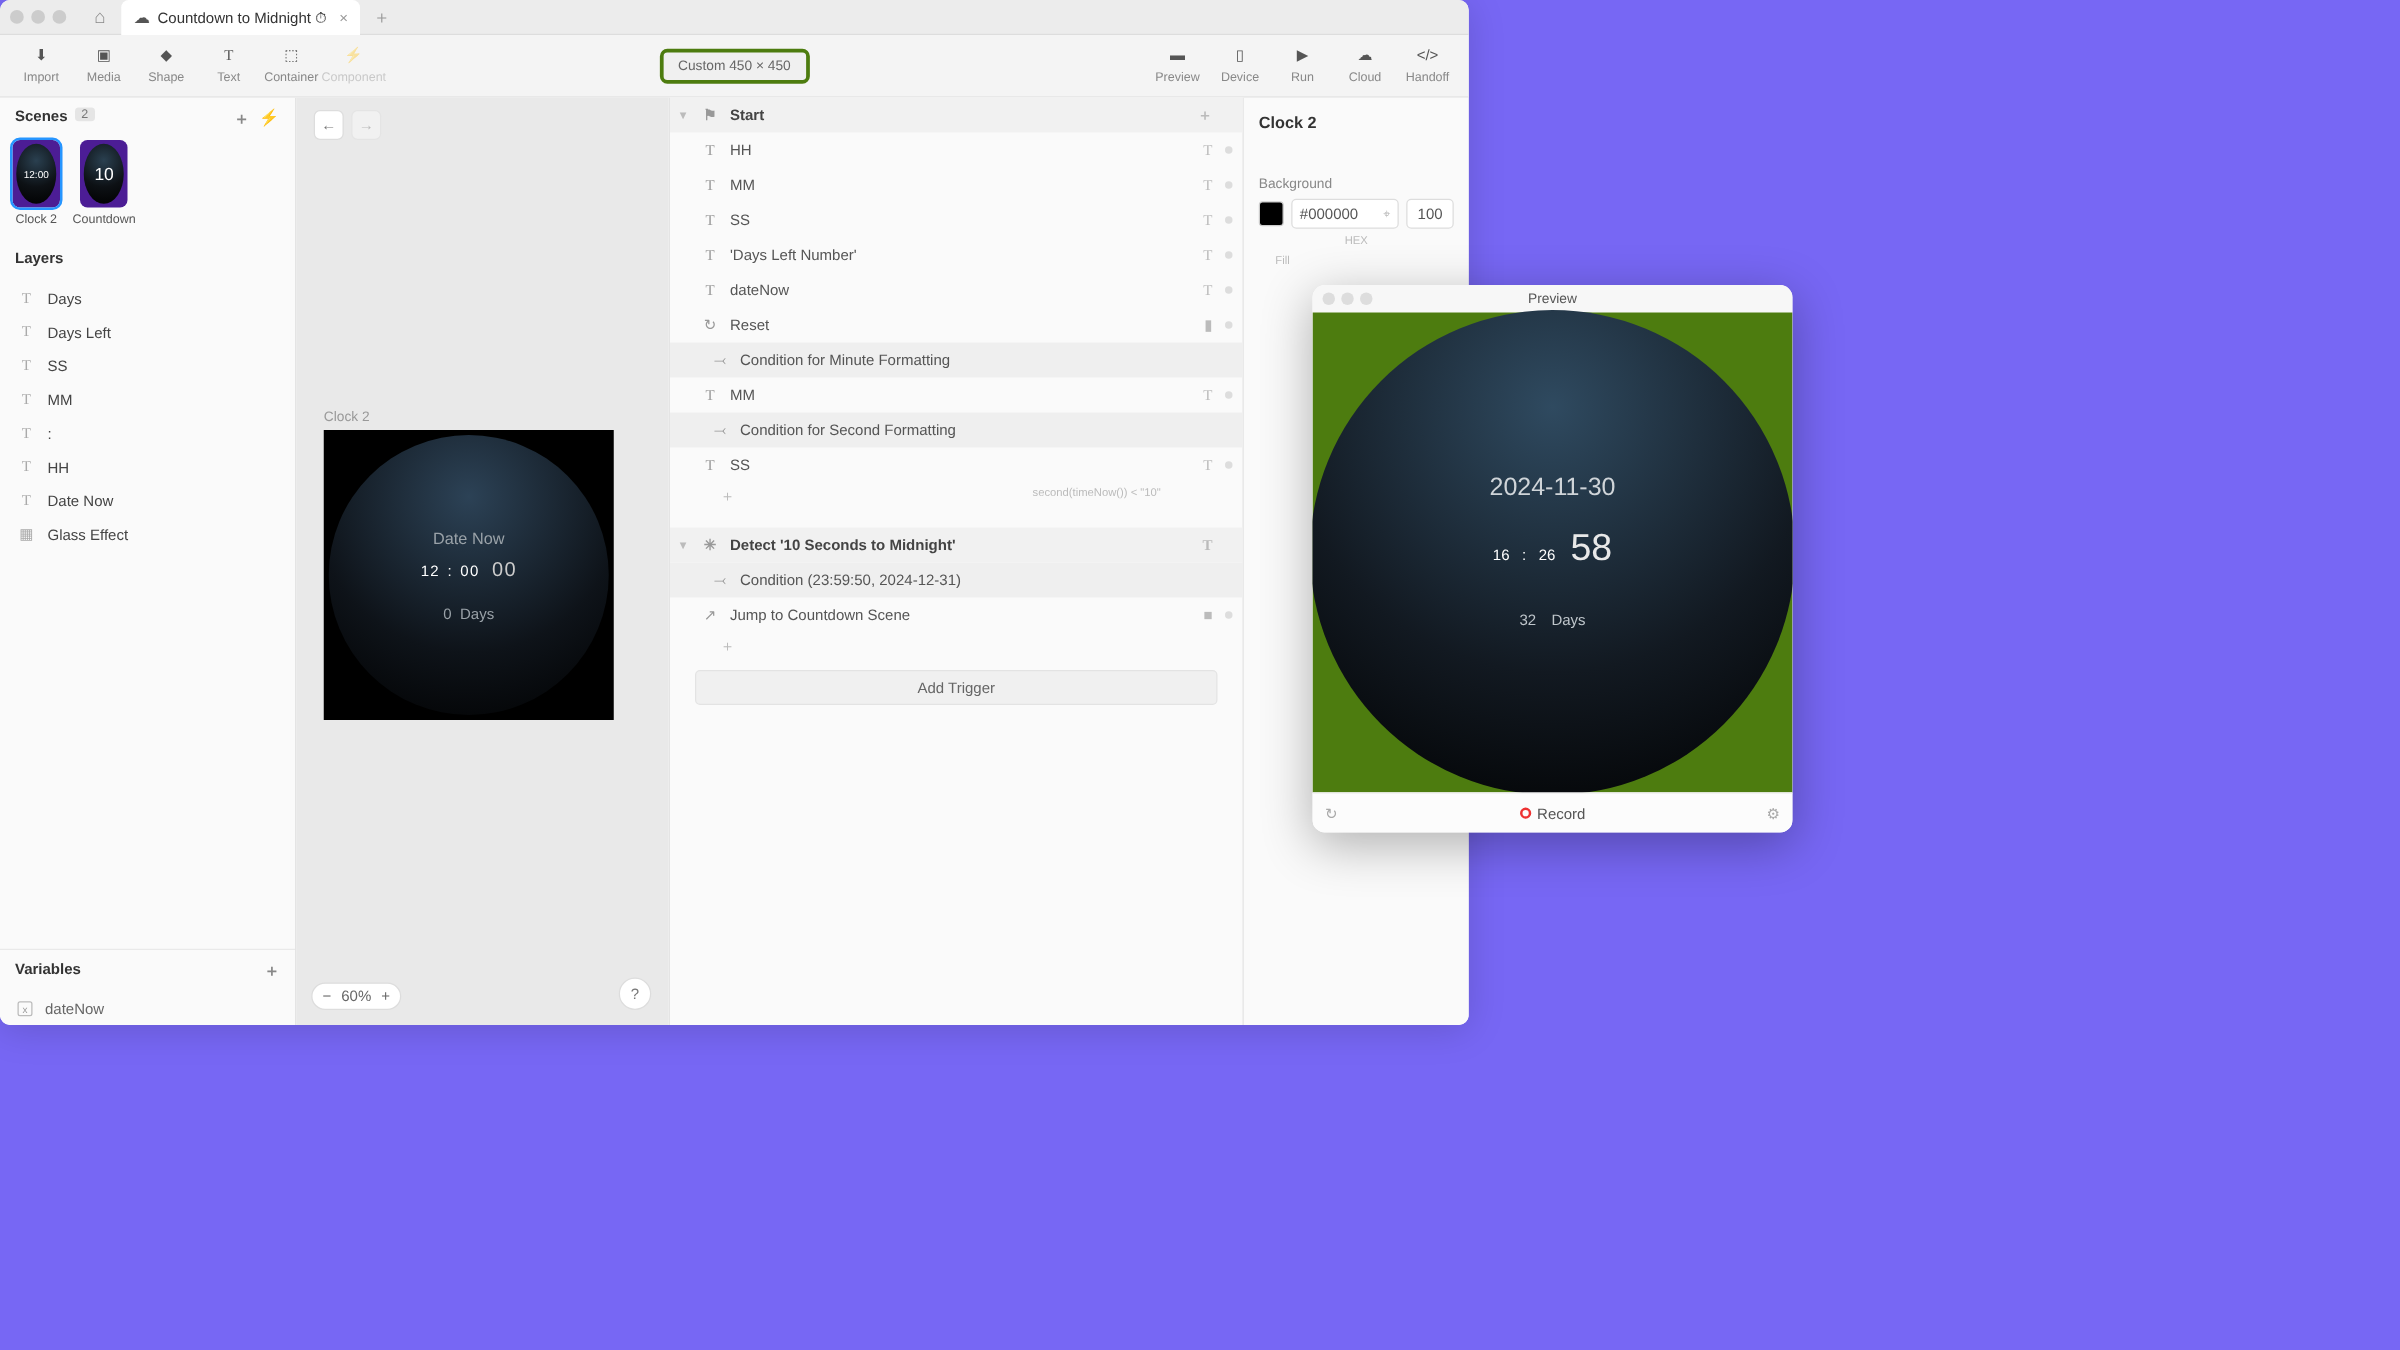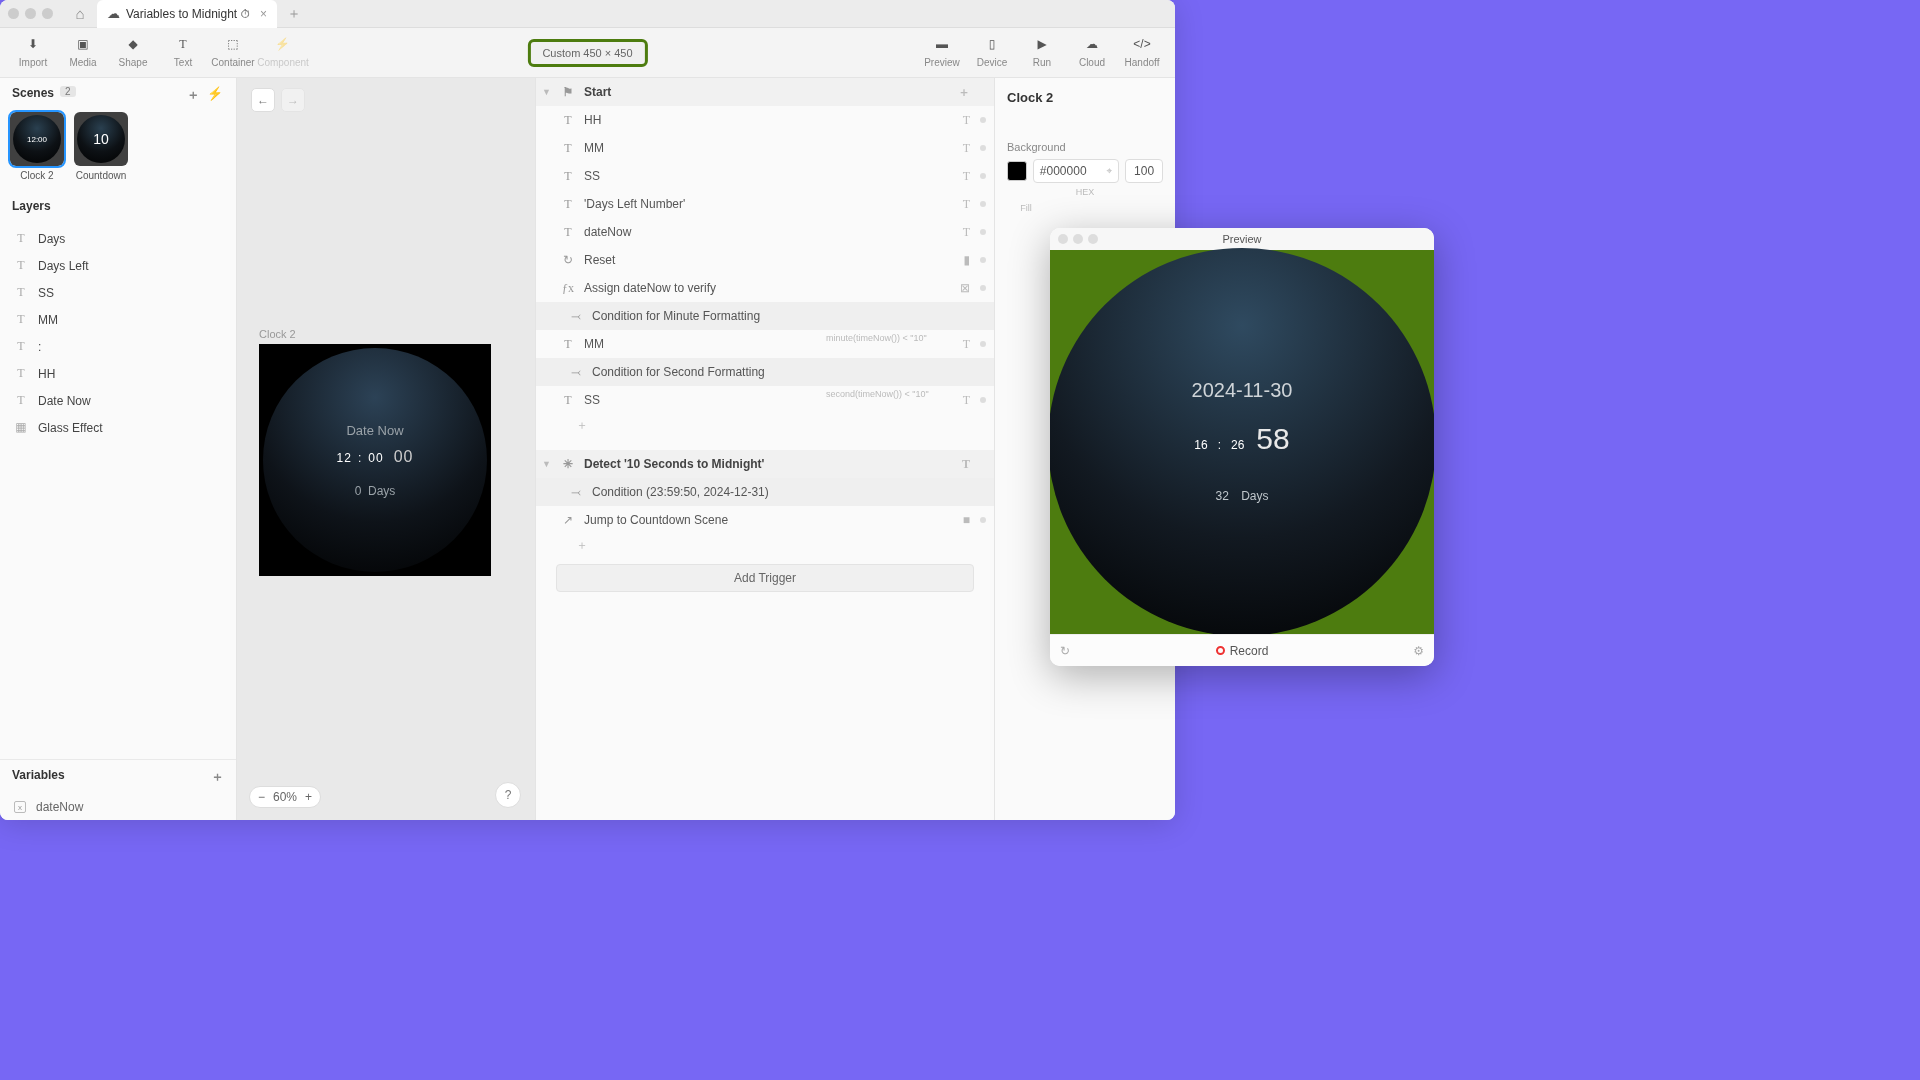--- a/index.html
+++ b/index.html
@@ -23,21 +23,21 @@
 .toolbar-right { position:absolute; right:8px; display:flex; }
 .main { flex:1; display:flex; overflow:hidden; }
 
 .left { width:237px; border-right:1px solid #e4e4e4; background:#fafafa; display:flex; flex-direction:column; }
 .sec-hdr { display:flex; align-items:flex-start; padding:8px 12px; color:#333; font-weight:600; }
 .sec-hdr .count { background:#e5e5e5; border-radius:3px; padding:0 5px; margin-left:6px; font-size:10px; color:#777; font-weight:400; }
 .sec-hdr .spacer { flex:1; }
 .sec-hdr .ic { color:#888; margin-left:8px; font-size:13px; }
 .scene-thumbs { display:flex; gap:10px; padding:0 10px 10px; }
 .thumb { display:flex; flex-direction:column; align-items:center; gap:4px; }
-.thumb-img { width:54px; height:54px; background:#404040; border-radius:6px; position:relative; overflow:hidden; }
+.thumb-img { width:38px; height:54px; background:#4c1d95; border-radius:6px; position:relative; overflow:hidden; }
 .thumb-img.sel { outline:2px solid #2695ff; }
 .tclock { position:absolute; inset:3px; border-radius:50%; background:radial-gradient(circle at 50% 28%,#2a4050 0%,#0d1115 55%,#000 100%); display:flex; align-items:center; justify-content:center; color:#fff; font-size:8px; }
 .thumb-label { font-size:10px; color:#555; text-align:center; max-width:54px; word-break:break-word; }
 .layers { padding:4px 0; flex:1; }
 .layer-row { display:flex; align-items:center; height:27px; padding:0 14px; gap:10px; color:#444; }
 .layer-row .ly-ic { width:14px; text-align:center; color:#aaa; font-family:serif; }
 .vars { border-top:1px solid #e9e9e9; }
 .var-row { display:flex; align-items:center; height:26px; padding:0 14px; gap:10px; color:#666; }
 .var-ic { width:12px; height:12px; border:1px solid #bbb; border-radius:2px; font-size:8px; display:flex; align-items:center; justify-content:center; color:#999; }
 
@@ -107,21 +107,21 @@
 
   <div class="tabbar">
     <div class="traffic">
         <span></span>
         <span></span>
         <span></span>
       </div>
     <div class="home">⌂</div>
     <div class="tab">
       <span class="cloud-ic">☁</span>
-      <span class="tab-title">Variables to Midnight ⏱</span>
+      <span class="tab-title">Countdown to Midnight ⏱</span>
       <span class="tab-close">×</span>
     </div>
     <div class="tab-add">＋</div>
   </div>
 
   <div class="toolbar">
     <div class="tbtn">
         <span class="ic">⬇︎</span>
         <span class="tbtn-label">Import</span>
       </div>
@@ -320,26 +320,20 @@
               <span>dateNow</span>
               <span class="tr-r">T</span>
               <span class="dot"></span>
             </div>
             <div class="trow">
               <span class="ti">↻</span>
               <span>Reset</span>
               <span class="tr-r">▮</span>
               <span class="dot"></span>
             </div>
-            <div class="trow">
-              <span class="ti">ƒx</span>
-              <span>Assign dateNow to verify</span>
-              <span class="tr-r">⊠</span>
-              <span class="dot"></span>
-            </div>
           </div>
         <div class="trow cond">
           <span class="ti">⤙</span>
             <span>Condition for Minute Formatting</span>
         </div>
         <div class="cond-annot" style="top:255px;left:290px">minute(timeNow()) &lt; "10"</div>
         <div id="cond1-rows">
             <div class="trow">
               <span class="ti">T</span>
               <span>MM</span>

